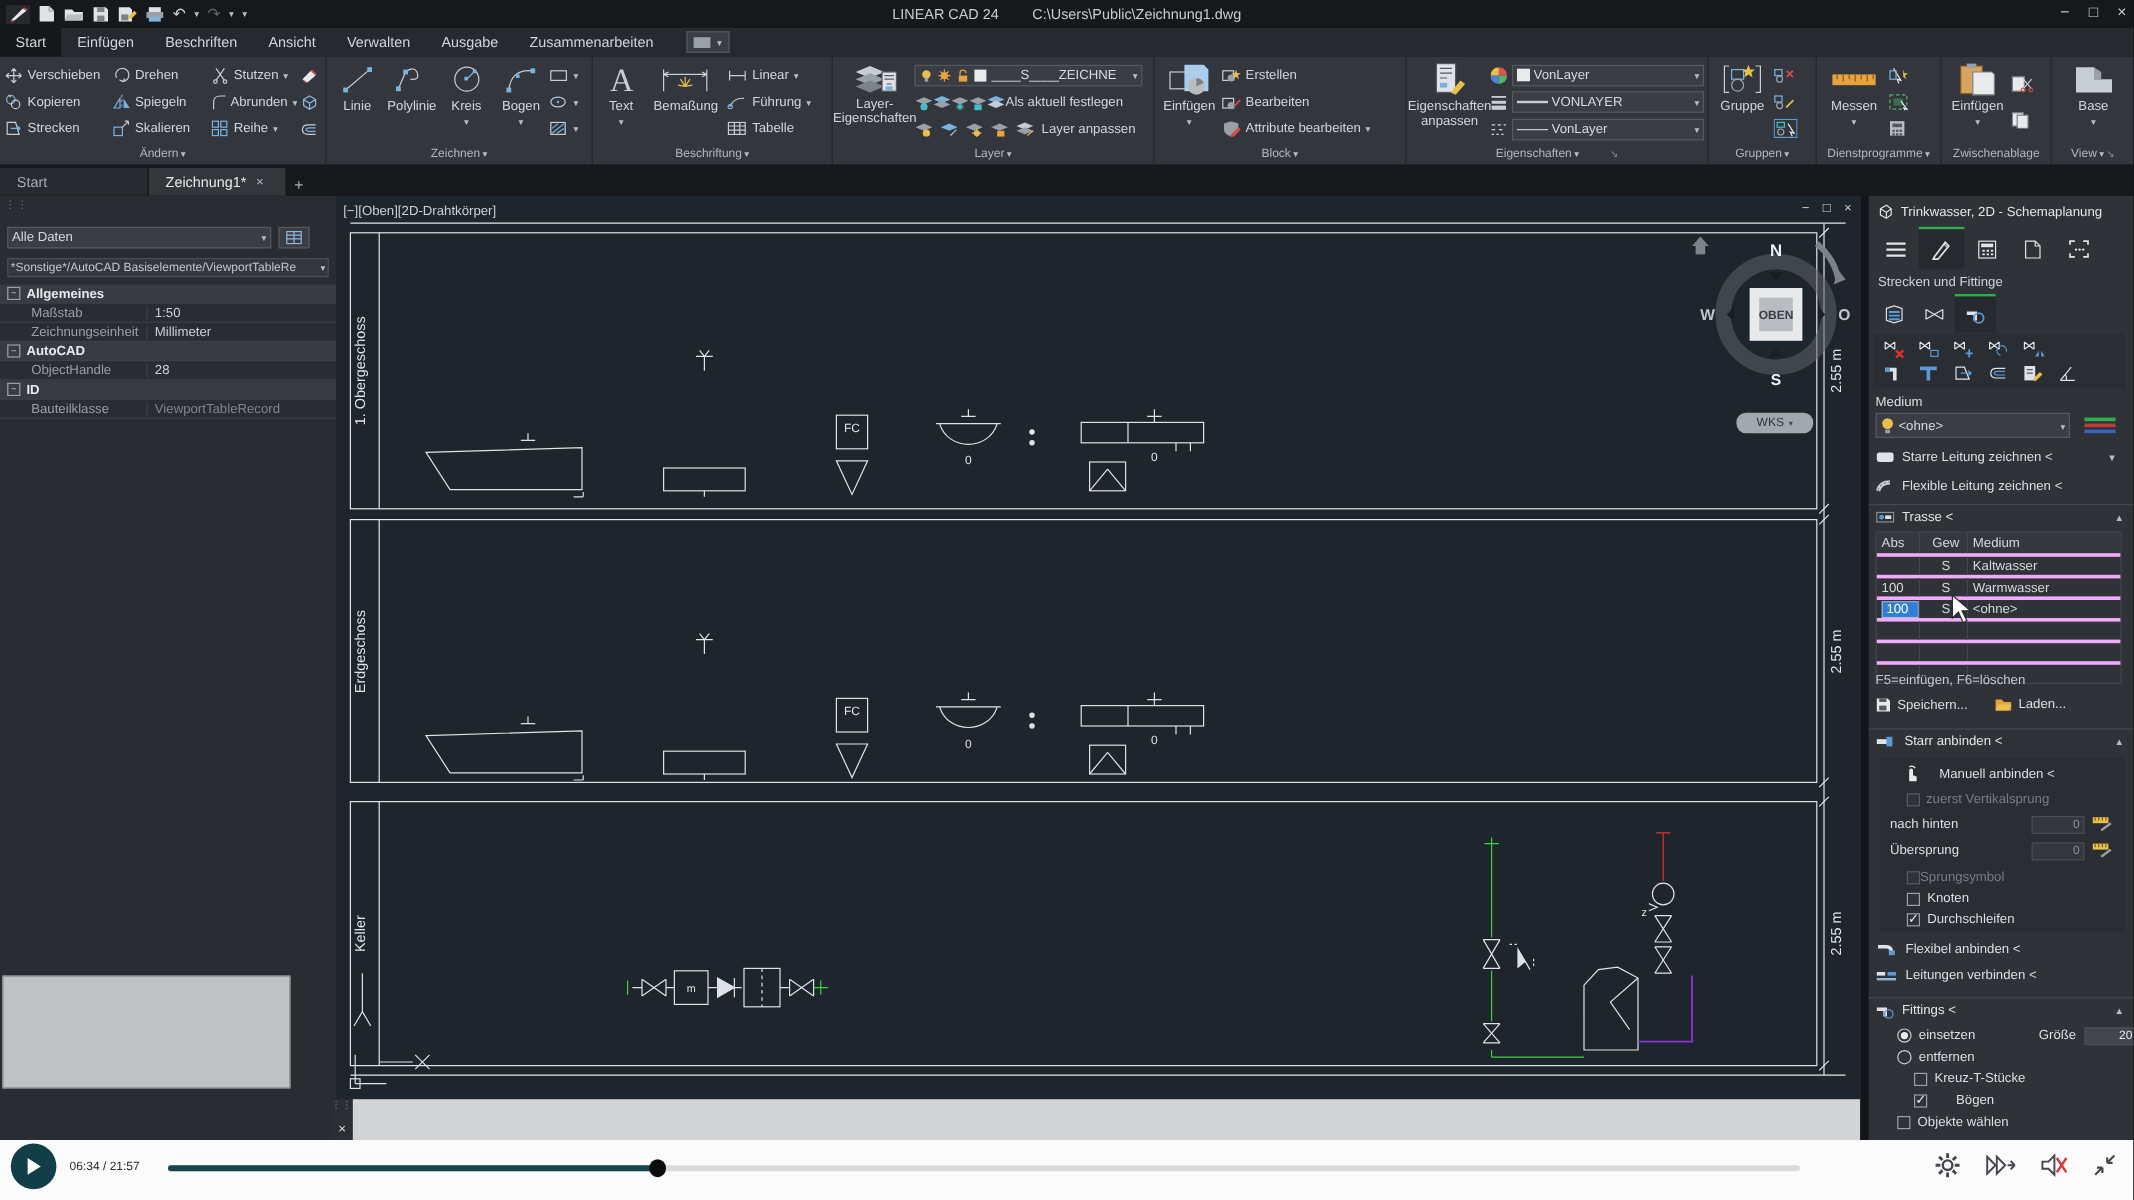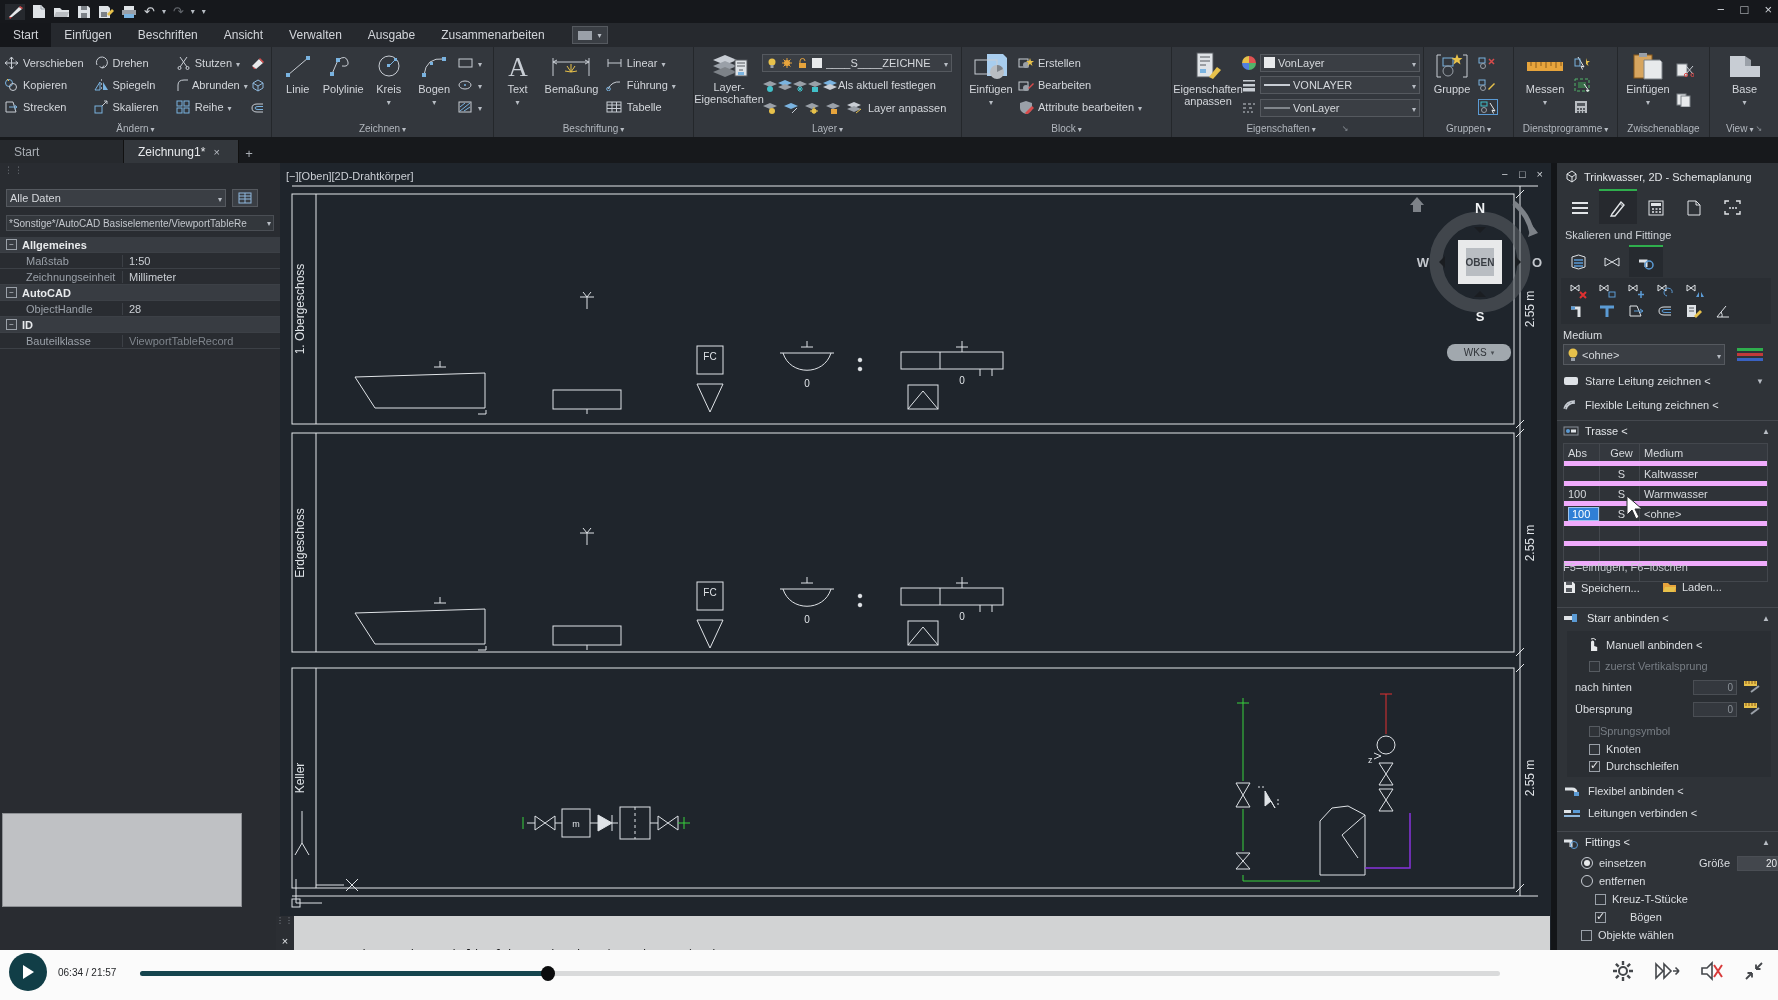--- a/index.html
+++ b/index.html
@@ -75,21 +75,21 @@
   .rp-subtabs{position:absolute;left:4px;top:82px;display:flex}
   .rp-subtab{width:34px;height:30px;display:flex;align-items:center;justify-content:center;border-top:2px solid transparent}
   .rp-subtab.active{background:#262a2f;border-top:2px solid #2fae4d}
   .toolgrid{position:absolute;left:4px;top:115px;width:210px;height:46px;background:#2a2e33;display:flex;flex-direction:column;justify-content:space-evenly;padding:1px 2px;box-sizing:border-box}
   .toolrow{display:flex;gap:7px;padding-left:4px}
   .ti{width:22px;height:18px;display:flex;align-items:center;justify-content:center}
   .rp-row{position:absolute;left:6px;display:flex;align-items:center;gap:6px;color:#dcdfe3;white-space:nowrap}
   .rp-head{position:absolute;left:0;width:221px;height:21px;border-top:1px solid #44484e;display:flex;align-items:center;gap:6px;padding-left:6px;box-sizing:border-box;color:#e2e5e8}
   .rp-head .arr,.rp-row .arr{position:absolute;right:8px;font-size:8px;color:#b8bdc4}
   .ttable{position:absolute;left:6px;top:280px;width:203px;border:1px solid #43474d}
-  .trow{display:flex;height:15px;border-bottom:5px solid #f0abfc;align-items:center}
+  .trow{display:flex;height:15px;border-bottom:3px solid #f0abfc;align-items:center}
   .trow.head{height:17px;background:#34383e;color:#cfd3d8}
   .tc{padding-left:4px;box-sizing:border-box;overflow:hidden;white-space:nowrap;height:100%;display:flex;align-items:center;color:#d6d9dd}
   .tc1{width:36px;border-right:1px solid #43474d}
   .tc2{width:40px;border-right:1px solid #43474d;justify-content:center}
   .tc3{flex:1}
   .selcell{background:#2f7fd6;color:#fff;outline:1px solid #9cc4ef;margin:1px;height:12px !important;align-self:center;width:28px;display:flex;align-items:center;padding-left:3px}
   .cb{width:11px;height:11px;border:1px solid #9aa0a8;background:#2f3338;display:inline-block;box-sizing:border-box;position:relative;flex:none}
   .cb.checked::after{content:"✓";position:absolute;left:0px;top:-3px;font-size:11px;color:#e8eaec}
   .cb.dis{border-color:#565b61}
   .radio{width:12px;height:12px;border:1px solid #c8cdd4;border-radius:50%;box-sizing:border-box;position:relative;flex:none}
@@ -154,20 +154,23 @@
             <rect x="3" y="1" width="10" height="4" fill="#dfe3e7"></rect>
             <rect x="1" y="5" width="14" height="5" fill="#9aa0a8"></rect>
             <rect x="3" y="9" width="10" height="4" fill="#7ab3e0"></rect>
           </svg>
         </span>
       <span class="qi" style="color:#cfd3d8;font-size:13px">↶</span>
       <span class="qi ddl"></span>
       <span class="qi" style="color:#63676d;font-size:13px">↷</span>
       <span class="qi ddl"></span>
       <span class="qi ddl"></span>
+    </div>
+    <div class="title-center">
+      <b>LINEAR CAD 24</b><span>C:\Users\Public\Zeichnung1.dwg</span>
     </div>
     <div class="winbtns">
       <span>−</span>
       <span>□</span>
       <span>×</span>
     </div>
   </div>
 
   <div class="menubar">
     <div class="menu-tab active">Start</div>
@@ -982,21 +985,21 @@
         </div>
       <div class="rp-tab">
           <svg width="17" height="15">
             <path d="M1 4 V1 H5 M12 1 H16 V4 M16 11 V14 H12 M5 14 H1 V11" fill="none" stroke="#e2e5e8" stroke-width="1.4"></path>
             <circle cx="6" cy="8" r="1" fill="#e2e5e8"></circle>
             <circle cx="9" cy="8" r="1" fill="#e2e5e8"></circle>
             <circle cx="12" cy="8" r="1" fill="#e2e5e8"></circle>
           </svg>
         </div>
     </div>
-    <div class="rp-sec-label">Skalieren und Fittinge</div>
+    <div class="rp-sec-label">Strecken und Fittinge</div>
     <div class="rp-subtabs">
       <div class="rp-subtab">
           <svg width="17" height="16">
             <path d="M2 3 L8.5 1 L15 3 V13 L8.5 15 L2 13 Z" fill="none" stroke="#dfe3e7"></path>
             <path d="M4 6 H13 M4 9 H13 M4 12 H13" stroke="#5b9bd5" stroke-width="1.6"></path>
           </svg>
         </div>
       <div class="rp-subtab">
           <svg width="18" height="14">
             <path d="M2 3 V11 M16 3 V11 M2 3 L16 11 M16 3 L2 11" stroke="#dfe3e7" fill="none"></path>
@@ -1189,21 +1192,21 @@
     <div class="rp-head" style="top:444px">
       <svg width="18" height="10">
           <rect x="1" y="3" width="12" height="4" fill="#dfe3e7"></rect>
           <rect x="9" y="1" width="5" height="8" fill="#5b9bd5"></rect>
         </svg>
       <span>Starr anbinden &lt;</span>
         <span class="arr">▲</span>
     </div>
 
     <div class="innerbox"></div>
-    <div class="rp-row" style="top:474px;left:28px;gap:7px">
+    <div class="rp-row" style="top:474px;left:28px;gap:17px">
       <svg width="14" height="15">
           <path d="M6 14 V5 a1.6 1.6 0 0 1 3.2 0 V9 l3 1 v4" fill="#e8eaec"></path>
           <path d="M6 2 a4 4 0 0 1 5 1" fill="none" stroke="#e8eaec"></path>
         </svg>
       <span>Manuell anbinden &lt;</span>
     </div>
     <div class="rp-row" style="top:497px;left:32px;gap:5px">
         <span class="cb dis"></span>
         <span class="dim-t">zuerst Vertikalsprung</span>
       </div>

